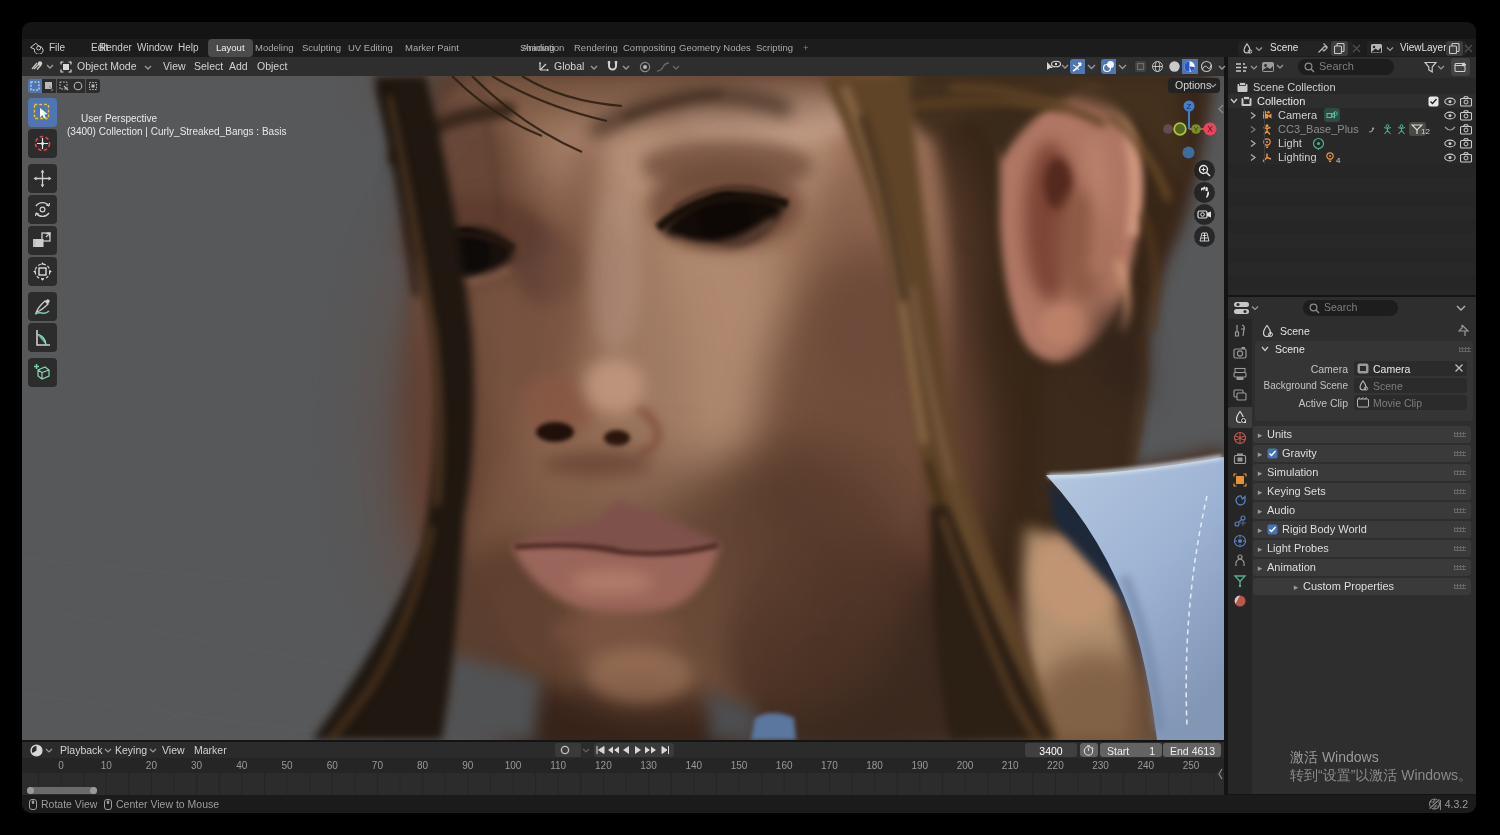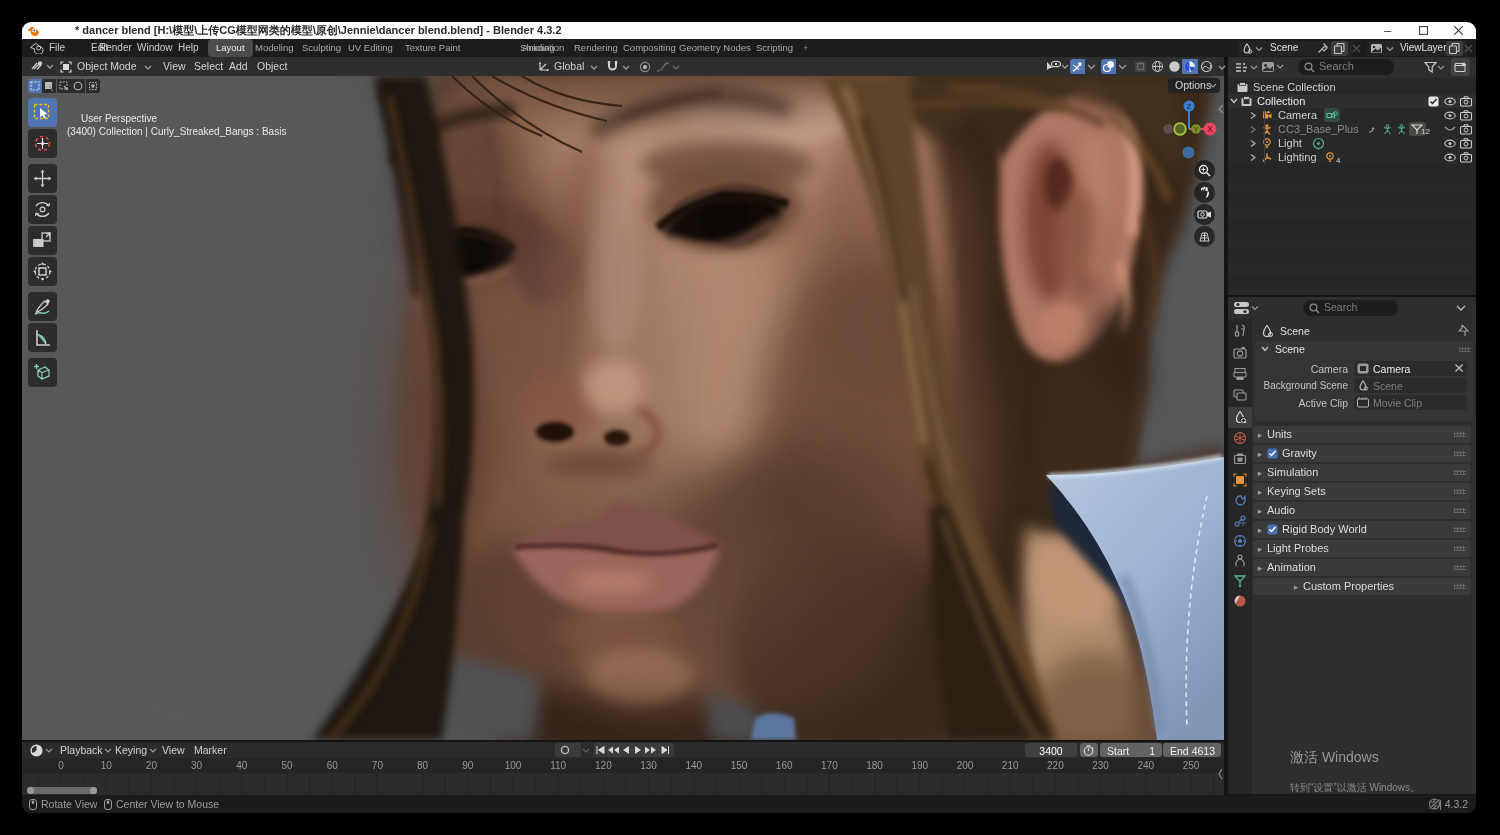--- a/index.html
+++ b/index.html
@@ -41,51 +41,36 @@
 .sect { position:absolute; left:25px; width:218px; height:17px; background:#3a3a3a;
   border-radius:3px; color:#dddddd; font-size:11px; line-height:17px; }
 .chev { display:inline-block; width:14px; text-align:center; color:#9a9a9a; font-size:9px; }
 .grip { position:absolute; right:5px; top:6px; width:12px; height:5px; opacity:0.45;
   background-image:repeating-linear-gradient(90deg,#999 0 1px,transparent 1px 3px),repeating-linear-gradient(0deg,#999 0 1px,transparent 1px 3px); }
 </style>
 </head>
 <body>
 <div id="win">
 
-  <div class="abs" id="titlebar">
-    <svg class="abs" style="left:5px;top:3px" width="12" height="11" viewBox="0 0 24 22">
-      <path d="M1 10 L10 3 L16 8 A8 7 0 1 1 8 13 L1 10 Z" fill="#ea7600"></path>
-      <circle cx="14.5" cy="11" r="4.2" fill="#fff"></circle>
-        <circle cx="14.5" cy="11" r="2.1" fill="#265787"></circle>
-    </svg>
-    <span class="abs" style="left:53px;font-weight:bold;">* dancer blend [H:\模型\上传CG模型网类的模型\原创\Jennie\dancer blend.blend] - Blender 4.3.2</span>
-    <span class="abs" style="left:1362px;top:0px;color:#444;font-size:13px;">–</span>
-    <svg class="abs" style="left:1397px;top:4px" width="9" height="9">
-        <rect x="0.5" y="0.5" width="8" height="8" fill="none" stroke="#444" stroke-width="1.2"></rect>
-      </svg>
-    <svg class="abs" style="left:1432px;top:4px" width="9" height="9">
-        <path d="M0 0 L9 9 M9 0 L0 9" stroke="#444" stroke-width="1.2"></path>
-      </svg>
-  </div>
 
   <div class="abs" id="menubar">
     <svg class="abs" style="left:8px;top:3px" width="15" height="12" viewBox="0 0 26 20">
       <path d="M1 9 L10 2 L16 7 A7.5 7 0 1 1 8 12 Z" fill="none" stroke="#dcdcdc" stroke-width="1.6"></path>
       <circle cx="15" cy="10" r="3.4" fill="none" stroke="#dcdcdc" stroke-width="1.5"></circle>
     </svg>
     <span class="mi" style="left:27px;">File</span>
     <span class="mi" style="left:53px;margin-left:16px;">Edit</span>
     <span class="mi" style="left:77px;">Render</span>
     <span class="mi" style="left:115px;">Window</span>
     <span class="mi" style="left:156px;">Help</span>
     <span class="wstab active" style="left:186px;">Layout</span>
     <span class="wstab" style="left:233px;">Modeling</span>
     <span class="wstab" style="left:280px;">Sculpting</span>
     <span class="wstab" style="left:326px;">UV Editing</span>
-    <span class="wstab" style="left:383px;">Texture Paint</span>
+    <span class="wstab" style="left:383px;">Marker Paint</span>
     <span class="wstab" style="left:454px;margin-left:44px;">Shading</span>
     <span class="wstab" style="left:500px;">Animation</span>
     <span class="wstab" style="left:552px;">Rendering</span>
     <span class="wstab" style="left:601px;">Compositing</span>
     <span class="wstab" style="left:657px;">Geometry Nodes</span>
     <span class="wstab" style="left:734px;">Scripting</span>
     <span class="wstab" style="left:781px;color:#888;">+</span>
 
     <div class="abs" style="left:1216px;top:2px;width:115px;height:15px;background:#232323;border-radius:3px;"></div>
     <svg class="abs" style="left:1219px;top:3.5px" width="24" height="12">
@@ -994,15 +979,15 @@
     <div class="sect" style="top:205px;"><span class="chev">▸</span>Audio<div class="grip" style="top:6px;"></div></div>
     <div class="sect" style="top:224px;"><span class="chev">▸</span><svg style="position:absolute;left:14px;top:3px" width="11" height="11">
           <rect x="0.5" y="0.5" width="10" height="10" rx="2" fill="#4772b3"></rect>
           <path d="M2.5,5.5 L4.5,7.5 L8.5,3" stroke="#fff" stroke-width="1.4" fill="none"></path>
         </svg><span style="margin-left:15px;">Rigid Body World</span><div class="grip" style="top:6px;"></div></div>
     <div class="sect" style="top:243px;"><span class="chev">▸</span>Light Probes<div class="grip" style="top:6px;"></div></div>
     <div class="sect" style="top:262px;"><span class="chev">▸</span>Animation<div class="grip" style="top:6px;"></div></div>
     <div class="sect" style="top:281px;padding-left:36px;"><span class="chev">▸</span>Custom Properties<div class="grip" style="top:6px;"></div></div>
 
     <div class="abs" style="left:62px;top:452px;color:#9a9a9a;font-size:14px;">激活 Windows</div>
-    <div class="abs" style="left:62px;top:484px;color:#8a8a8a;font-size:10px;">转到“设置”以激活 Windows。</div>
+    <div class="abs" style="left:62px;top:470px;color:#8a8a8a;font-size:14px;">转到“设置”以激活 Windows。</div>
   </div>
 </div>
 
 </body></html>

